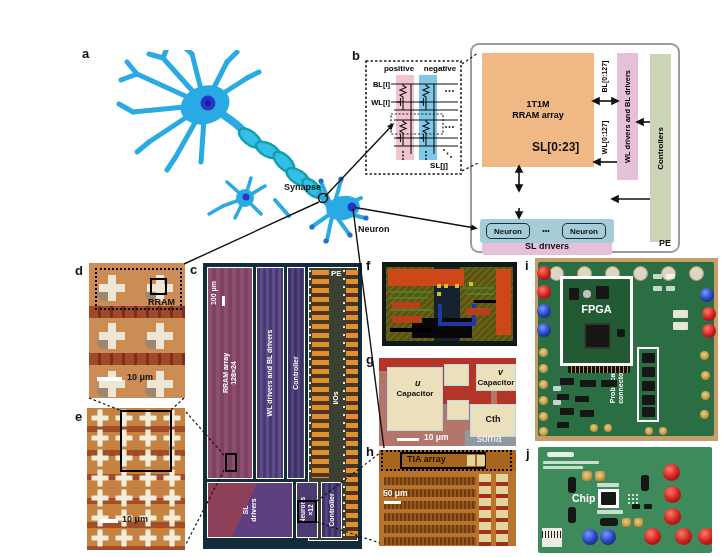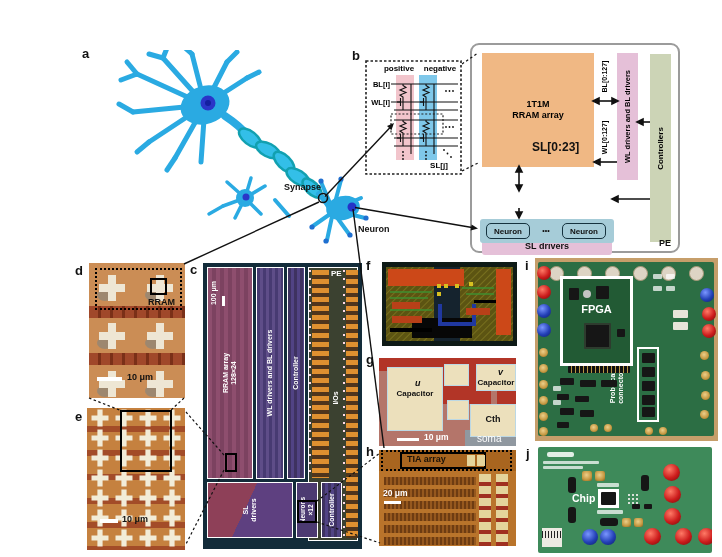--- a/index.html
+++ b/index.html
@@ -394,21 +394,21 @@
     <div class="abs" style="left:5px;top:63px;width:92px;height:8px;background:repeating-linear-gradient(90deg,#6e3c12 0 2px,#96581e 2px 4px);"></div>
     <div class="abs" style="left:5px;top:75px;width:92px;height:8px;background:repeating-linear-gradient(90deg,#6e3c12 0 2px,#96581e 2px 4px);"></div>
     <div class="abs" style="left:5px;top:87px;width:92px;height:8px;background:repeating-linear-gradient(90deg,#6e3c12 0 2px,#96581e 2px 4px);"></div>
     <div class="abs" style="left:100px;top:24px;width:12px;height:72px;background:repeating-linear-gradient(180deg,#e4d49c 0 8px,#a03020 8px 12px);"></div>
     <div class="abs" style="left:117px;top:24px;width:12px;height:72px;background:repeating-linear-gradient(180deg,#e4d49c 0 8px,#a03020 8px 12px);"></div>
     <div class="abs" style="left:2px;top:0px;width:131px;height:21px;border:2px dotted #000;box-sizing:border-box;"></div>
     <div class="abs" style="left:21px;top:2px;width:86px;height:17px;border:2px solid #000;box-sizing:border-box;"></div>
     <div class="abs" style="left:88px;top:5px;width:8px;height:11px;background:#e4d49c;"></div>
     <div class="abs" style="left:98px;top:5px;width:8px;height:11px;background:#e4d49c;"></div>
     <div class="abs" style="left:28px;top:4px;font-weight:bold;font-size:9px;color:#1a1208;">TIA array</div>
-    <div class="abs" style="left:4px;top:38px;font-weight:bold;font-size:8.5px;color:#fff;">20 μm</div>
+    <div class="abs" style="left:4px;top:38px;font-weight:bold;font-size:8.5px;color:#fff;">50 μm</div>
     <div class="abs" style="left:5px;top:51px;width:17px;height:3px;background:#fff;"></div>
   </div>
 
   <div class="abs" style="left:535px;top:258px;width:183px;height:183px;background:#c69e6a;overflow:hidden;">
     <div class="abs" style="left:3px;top:4px;width:176px;height:174px;background:#2c6e44;border-radius:2px;"></div>
     <div class="abs" style="left:14px;top:8px;width:13px;height:13px;border-radius:50%;background:#ddd4c4;border:1px solid #a89878;"></div>
     <div class="abs" style="left:42px;top:8px;width:13px;height:13px;border-radius:50%;background:#ddd4c4;border:1px solid #a89878;"></div>
     <div class="abs" style="left:70px;top:8px;width:13px;height:13px;border-radius:50%;background:#ddd4c4;border:1px solid #a89878;"></div>
     <div class="abs" style="left:98px;top:8px;width:13px;height:13px;border-radius:50%;background:#ddd4c4;border:1px solid #a89878;"></div>
     <div class="abs" style="left:126px;top:8px;width:13px;height:13px;border-radius:50%;background:#ddd4c4;border:1px solid #a89878;"></div>

